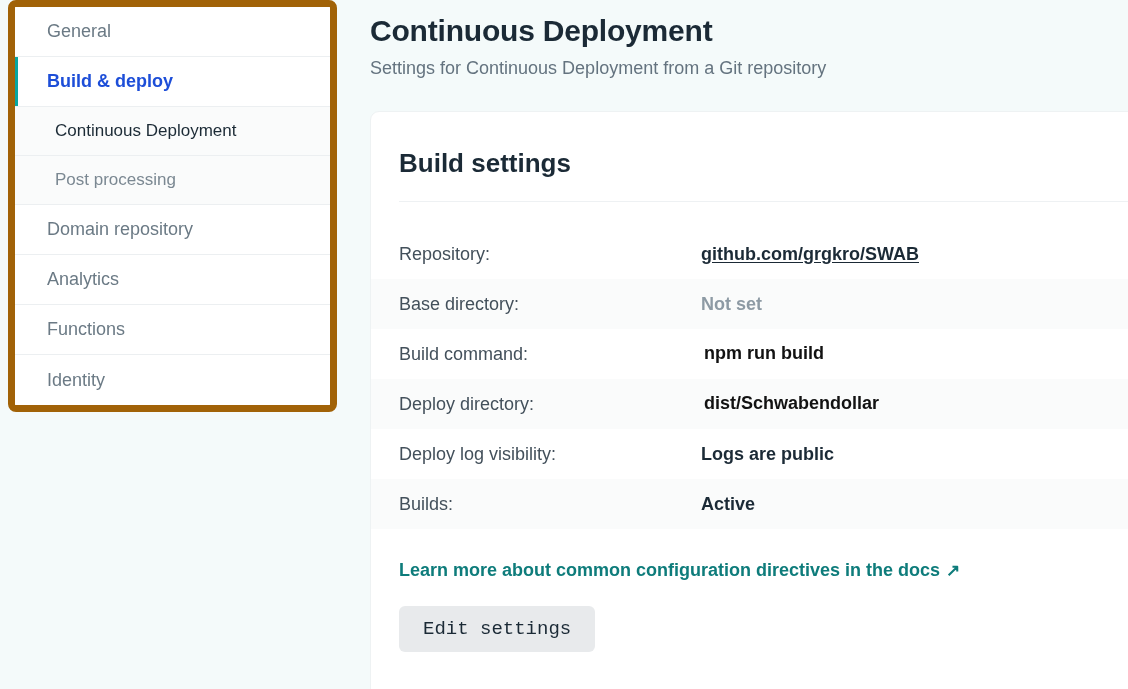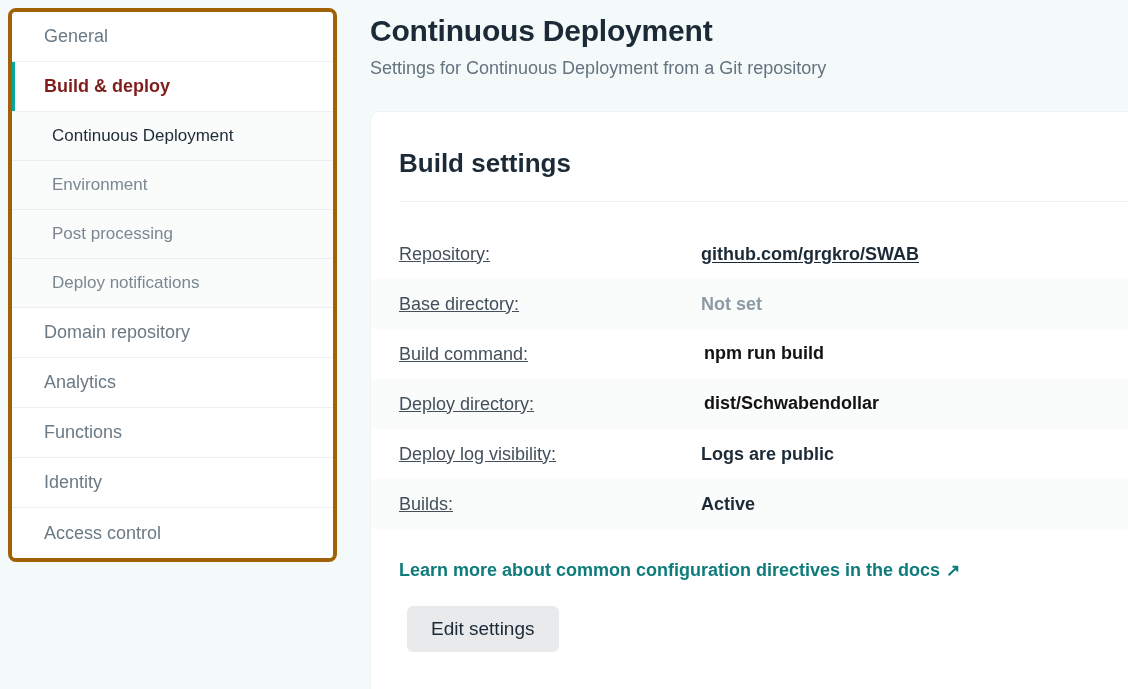--- a/index.html
+++ b/index.html
@@ -13,24 +13,24 @@
     font-family: "Liberation Sans", sans-serif;
     overflow: hidden;
     position: relative;
     -webkit-font-smoothing: antialiased;
   }
 
   
   .sidebar {
     position: absolute;
     left: 8px;
-    top: 8px;
+    top: 0;
     width: 329px;
     background: #ffffff;
-    border: 4px solid #a16207;
+    border: 7px solid #a16207;
     border-radius: 8px;
     box-sizing: border-box;
     overflow: hidden;
   }
   .nav-item {
     position: relative;
     box-sizing: border-box;
     border-bottom: 1px solid #eceff1;
     display: flex;
     align-items: center;
@@ -38,21 +38,21 @@
   }
   .nav-item:last-child { border-bottom: none; }
 
   .nav-top {
     height: 50px;
     padding-left: 32px;
     font-size: 18px;
     color: #6b7a85;
   }
   .nav-top.active-parent {
-    color: #7f1d1d;
+    color: #1d4ed8;
     font-weight: bold;
   }
   .nav-top .active-bar {
     position: absolute;
     left: 0;
     top: 0;
     bottom: 0;
     width: 3px;
     background: #08a6a0;
   }
@@ -124,21 +124,20 @@
   }
   .settings-row { height: 50px; }
   .settings-row.stripe { background: #fafbfb; }
   .cell-label {
     padding-left: 28px;
     font-size: 18px;
     color: #43505b;
     white-space: nowrap;
     width: 300px;
     vertical-align: middle;
-    text-decoration: underline;
   }
   .cell-value {
     font-size: 18px;
     color: #1b2a36;
     font-weight: bold;
     vertical-align: middle;
     white-space: nowrap;
   }
   .cell-value.muted {
     color: #8d9aa4;
@@ -190,23 +189,23 @@
     text-align: center;
   }
   .docs-link .ext-arrow {
     display: inline-block;
     margin-left: 6px;
     font-size: 17px;
     color: #0e7c7b;
   }
   .edit-btn {
     display: block;
-    margin: 25px 0 0 36px;
+    margin: 25px 0 0 28px;
     padding: 12px 24px;
-    font-family: Liberation Sans, sans-serif;
+    font-family: Liberation Mono, monospace;
     font-size: 19px;
     color: #1b2a36;
     background: #e8eaec;
     border: none;
     border-radius: 6px;
     cursor: pointer;
   }
 </style>
 </head>
 <body>
@@ -216,42 +215,33 @@
       <span>General</span>
     </div>
     <div class="nav-item nav-top active-parent">
       <span class="active-bar"></span>
       <span>Build &amp; deploy</span>
     </div>
     <div class="nav-item nav-sub active-sub">
       <span>Continuous Deployment</span>
     </div>
     <div class="nav-item nav-sub">
-      <span>Environment</span>
-    </div>
-    <div class="nav-item nav-sub">
       <span>Post processing</span>
     </div>
-    <div class="nav-item nav-sub">
-      <span>Deploy notifications</span>
-    </div>
     <div class="nav-item nav-top">
       <span>Domain repository</span>
     </div>
     <div class="nav-item nav-top">
       <span>Analytics</span>
     </div>
     <div class="nav-item nav-top">
       <span>Functions</span>
     </div>
     <div class="nav-item nav-top">
       <span>Identity</span>
-    </div>
-    <div class="nav-item nav-top">
-      <span>Access control</span>
     </div>
   </nav>
 
 <div class="main">
 
   <h1 class="page-title">Continuous Deployment</h1>
   <p class="page-subtitle">Settings for Continuous Deployment from a Git repository</p>
 
   <section class="card">
     <h2 class="card-title">Build settings</h2>

